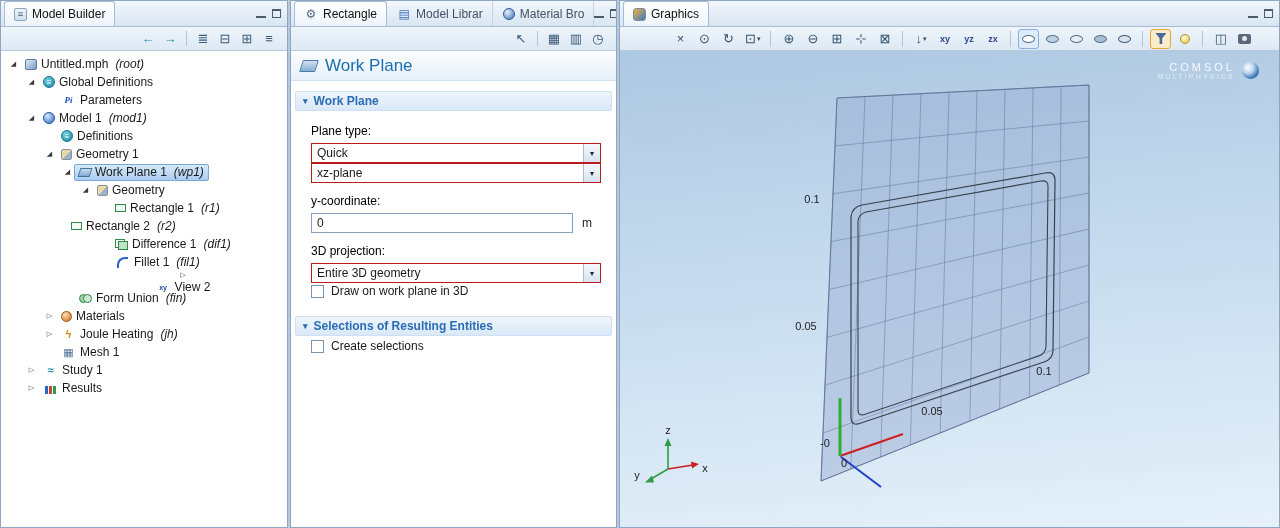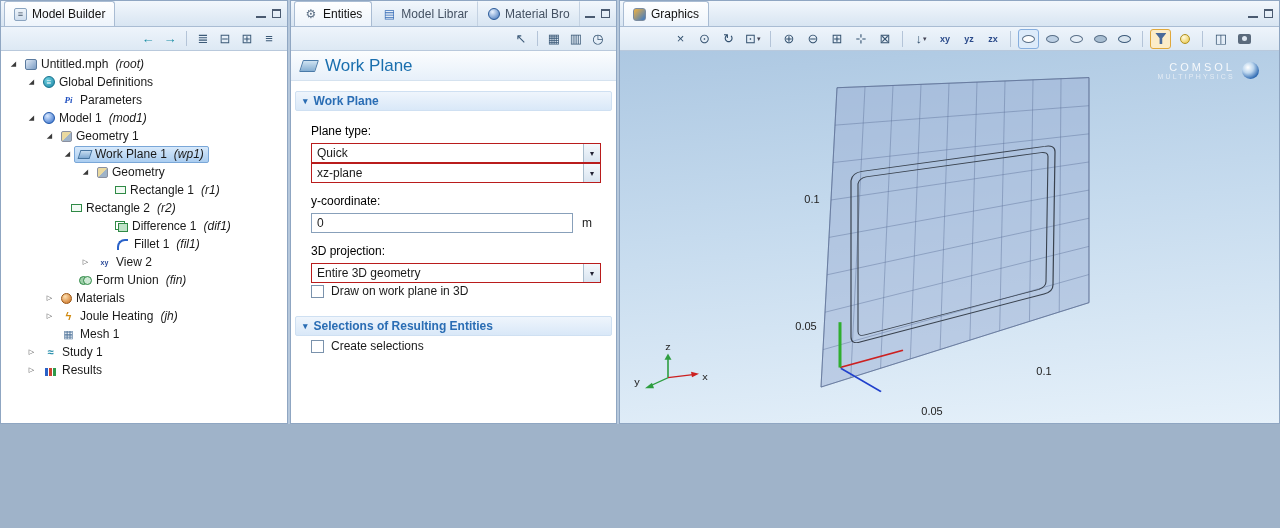--- a/index.html
+++ b/index.html
@@ -1,18 +1,18 @@
 <!DOCTYPE html>
 <html><head>
 <meta charset="utf-8">
 <style>
   html,body{margin:0;padding:0;background:#9fb3c9;}
   *{box-sizing:border-box;}
   body{font-family:"Liberation Sans",sans-serif;font-size:12px;color:#1a1a1a;}
-  .app{width:1280px;height:424px;display:flex;gap:2px;background:#b6c8dc;overflow:hidden;}
+  .app{width:1280px;height:528px;display:flex;gap:2px;background:#b6c8dc;overflow:hidden;}
   .panel{background:#fff;border:1px solid #8fa6c2;display:flex;flex-direction:column;overflow:hidden;}
   #mb-panel{width:288px;flex:none;}
   #settings-panel{width:327px;flex:none;}
   #gfx-panel{flex:1;}
 
   
   .tabstrip{height:26px;flex:none;background:linear-gradient(#f2f7fc,#d8e5f2);border-bottom:1px solid #a9bcd3;display:flex;align-items:flex-end;padding-left:3px;}
   .tabs-holder{display:flex;align-items:flex-end;height:100%;}
   .tab{height:25px;display:flex;align-items:center;gap:5px;padding:0 9px;color:#445162;white-space:nowrap;border:1px solid transparent;border-bottom:none;border-radius:3px 3px 0 0;}
   .tab.active{background:linear-gradient(#ffffff,#edf4fb);border-color:#a9bcd3;color:#111;}
@@ -164,20 +164,27 @@
         </div>
         <div class="tree-row" style="padding-left: 24px;">
           <span class="tree-arrow">◢</span>
           <span class="tree-content">
             <span class="ticon ti-model"></span>
             <span class="tree-label">Model 1</span>
             <span class="tree-tag">(mod1)</span>
           </span>
         </div>
         <div class="tree-row" style="padding-left: 42px;">
+          <span class="tree-arrow"></span>
+          <span class="tree-content">
+            <span class="ticon ti-definitions"></span>
+            <span class="tree-label">Definitions</span>
+          </span>
+        </div>
+        <div class="tree-row" style="padding-left: 42px;">
           <span class="tree-arrow">◢</span>
           <span class="tree-content">
             <span class="ticon ti-geometry"></span>
             <span class="tree-label">Geometry 1</span>
           </span>
         </div>
         <div class="tree-row" style="padding-left: 60px;">
           <span class="tree-arrow">◢</span>
           <span class="tree-content selected">
             <span class="ticon ti-workplane"></span>
@@ -217,21 +224,21 @@
           </span>
         </div>
         <div class="tree-row" style="padding-left: 96px;">
           <span class="tree-arrow"></span>
           <span class="tree-content">
             <span class="ticon ti-fillet"></span>
             <span class="tree-label">Fillet 1</span>
             <span class="tree-tag">(fil1)</span>
           </span>
         </div>
-        <div class="tree-row" style="padding-left: 78px;">
+        <div class="tree-row" style="padding-left: 78px; flex-direction: column;">
           <span class="tree-arrow">▷</span>
           <span class="tree-content">
             <span class="ticon ti-view"></span>
             <span class="tree-label">View 2</span>
           </span>
         </div>
         <div class="tree-row" style="padding-left: 60px;">
           <span class="tree-arrow"></span>
           <span class="tree-content">
             <span class="ticon ti-union"></span>
@@ -276,21 +283,21 @@
           </span>
         </div>
       </div>
   </div>
 
   <div class="panel" id="settings-panel">
     <div class="tabstrip">
       <div class="tabs-holder">
           <div class="tab active">
             <span class="tabi tabi-settings"></span>
-            <span class="tab-label">Entities</span>
+            <span class="tab-label">Rectangle</span>
           </div>
           <div class="tab">
             <span class="tabi tabi-library"></span>
             <span class="tab-label">Model Librar</span>
           </div>
           <div class="tab">
             <span class="tabi tabi-material"></span>
             <span class="tab-label">Material Bro</span>
           </div>
         </div>

